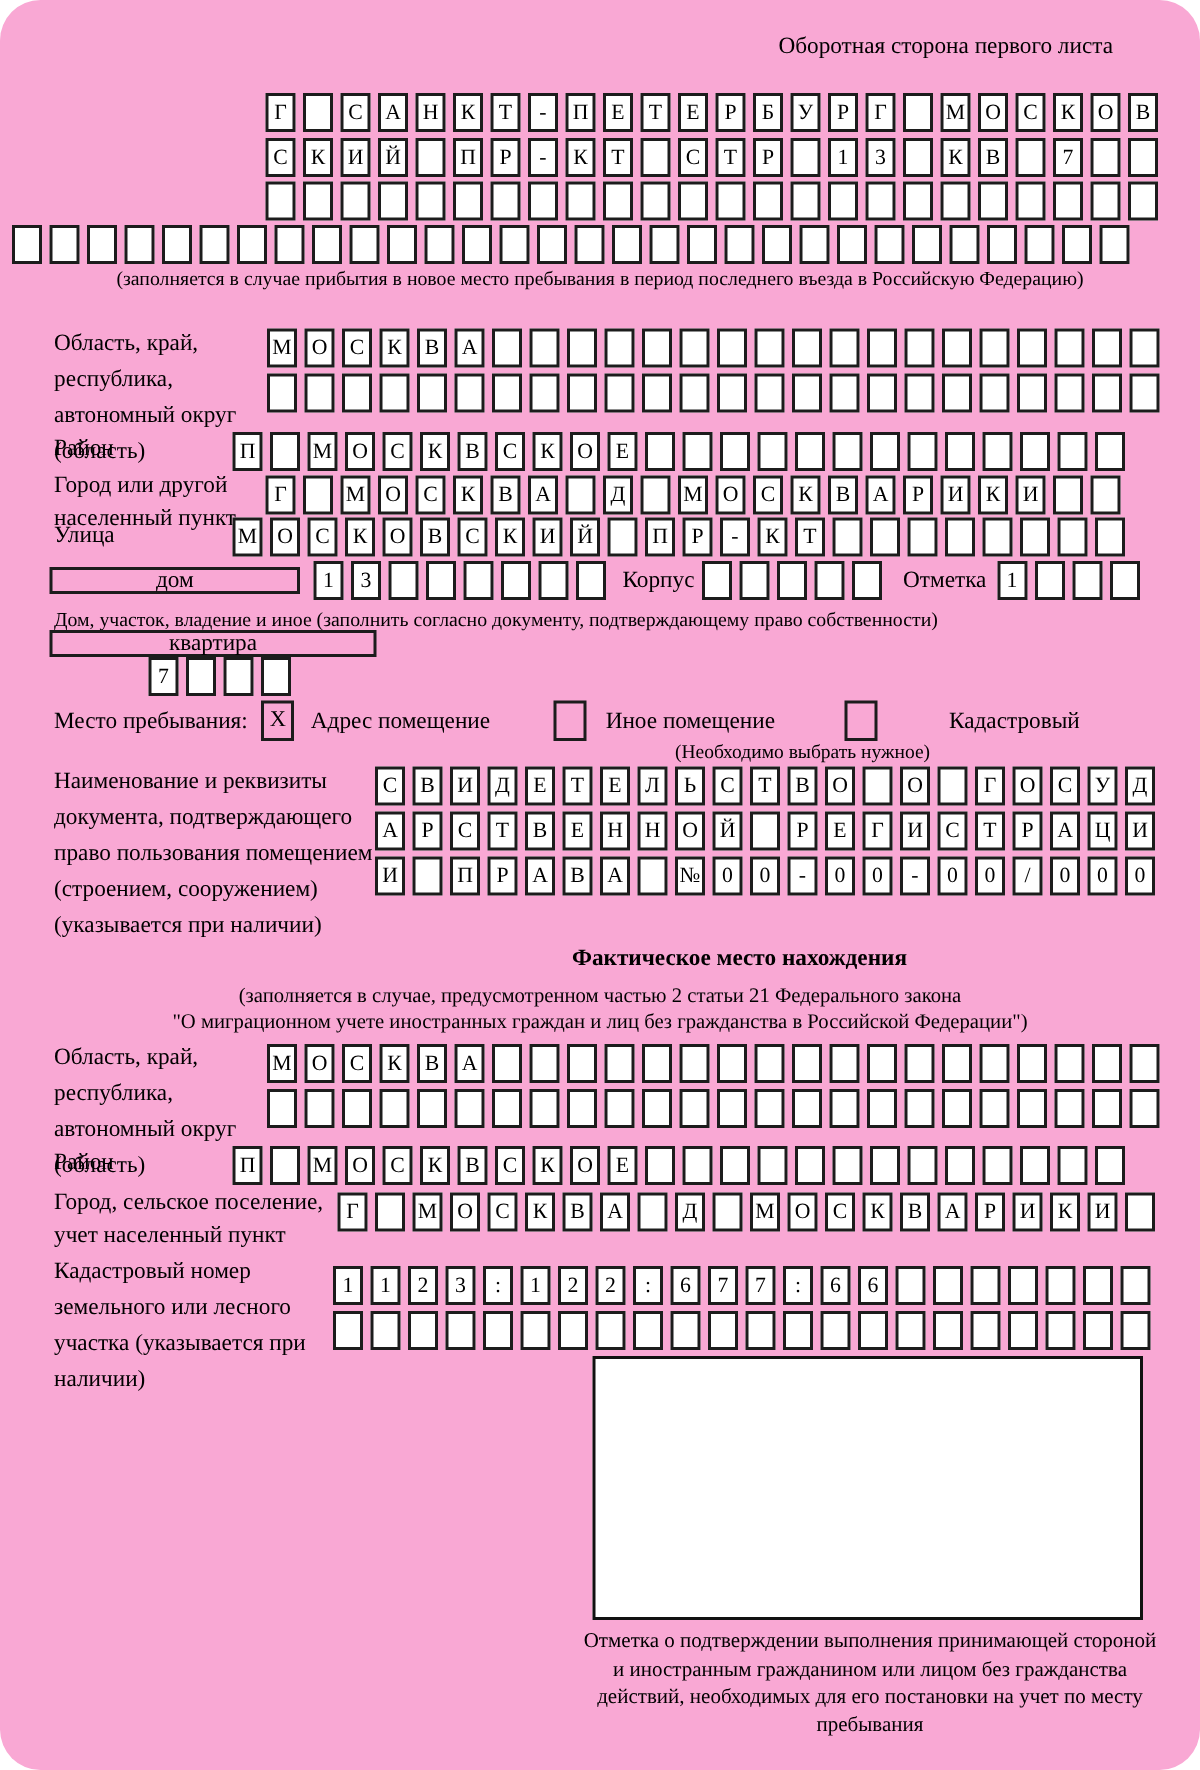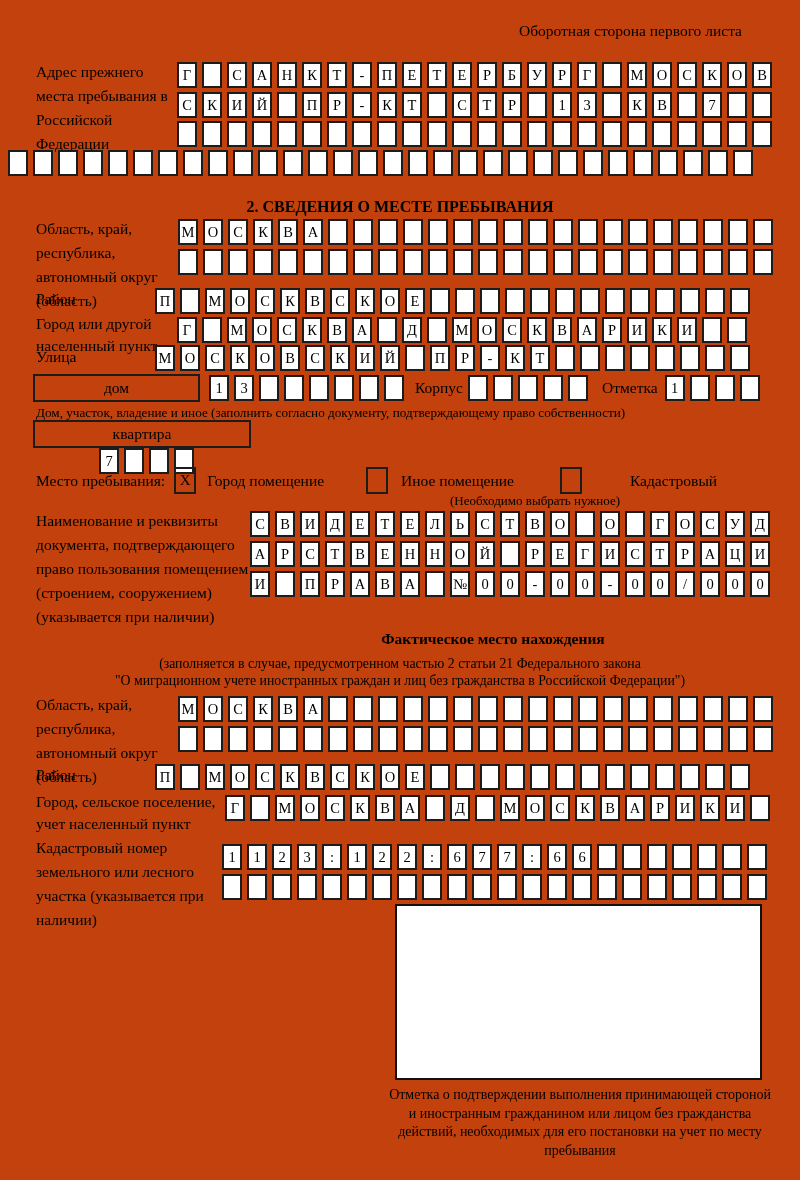--- a/index.html
+++ b/index.html
@@ -1,51 +1,50 @@
 <!DOCTYPE html>
 <html lang="ru"><head>
 <meta charset="utf-8">
 <style>
   html,body{margin:0;padding:0;background:#fff;}
   .sheet{
-    position:relative;width:800px;height:1180px;background:#c2410c;color:#000;
-    font-family:"Liberation Serif","DejaVu Serif",serif;font-size:15.5px;overflow:hidden;
+    position:relative;width:800px;height:1180px;background:#f9a8d4;color:#000;
+    font-family:"Liberation Serif","DejaVu Serif",serif;font-size:15.5px;overflow:hidden;border-radius:27px;
   }
   .abs{position:absolute;}
   .label{line-height:24px;}
   .tight{line-height:22px;}
   .cellrow{display:flex;gap:5px;}
   .cellrow.abs{position:absolute;}
   .cell{
     box-sizing:border-box;width:20px;height:26px;border:2px solid #1c1c1c;
     display:inline-flex;align-items:center;justify-content:center;
     font-size:14.5px;flex:0 0 auto;background:#fff;
   }
   .widebox{
-    box-sizing:border-box;height:28px;border:2px solid #1c1c1c;
+    box-sizing:border-box;height:18px;border:2px solid #1c1c1c;
     display:inline-flex;align-items:center;justify-content:center;font-size:15.5px;flex:0 0 auto;
   }
   .checkbox{
     box-sizing:border-box;width:22px;height:27px;border:2px solid #1c1c1c;
     display:inline-flex;align-items:center;justify-content:center;font-size:15px;flex:0 0 auto;
   }
   .hline{display:flex;align-items:center;}
   .caption{font-size:13.2px;}
   .center{text-align:center;}
   .bold{font-weight:bold;}
   .stampbox{box-sizing:border-box;border:2px solid #111;background:#fff;}
 </style>
 </head>
 <body>
 
 <div class="sheet">
 
   <div class="abs" style="top:22px;right:58px;">Оборотная сторона первого листа</div>
 
-  <div class="abs label" style="left:36px;top:60px;width:148px;">Адрес прежнего места пребывания в Российской Федерации</div>
   <div class="cellrow abs" style="left:177px;top:62px;">
       <span class="cell">Г</span>
       <span class="cell"></span>
       <span class="cell">С</span>
       <span class="cell">А</span>
       <span class="cell">Н</span>
       <span class="cell">К</span>
       <span class="cell">Т</span>
       <span class="cell">-</span>
       <span class="cell">П</span>
@@ -142,22 +141,22 @@
       <span class="cell"></span>
       <span class="cell"></span>
       <span class="cell"></span>
       <span class="cell"></span>
       <span class="cell"></span>
       <span class="cell"></span>
       <span class="cell"></span>
       <span class="cell"></span>
       <span class="cell"></span>
     </div>
-
-  <div class="abs bold center" style="left:0;top:198px;width:800px;font-size:16px;">2. СВЕДЕНИЯ О МЕСТЕ ПРЕБЫВАНИЯ</div>
+  <div class="abs caption center" style="left:0;top:178px;width:800px;">(заполняется в случае прибытия в новое место пребывания в период последнего въезда в Российскую Федерацию)</div>
+
 
   <div class="abs label" style="left:36px;top:217px;width:126px;">Область, край, республика, автономный округ (область)</div>
   <div class="cellrow abs" style="left:178px;top:219px;">
       <span class="cell">М</span>
       <span class="cell">О</span>
       <span class="cell">С</span>
       <span class="cell">К</span>
       <span class="cell">В</span>
       <span class="cell">А</span>
       <span class="cell"></span>
@@ -325,21 +324,21 @@
         <span class="cell">7</span>
         <span class="cell"></span>
         <span class="cell"></span>
         <span class="cell"></span>
       </span>
   </div>
 
   <div class="abs hline" style="left:36px;top:467px;">
     <span>Место пребывания:</span>
     <span class="checkbox" style="margin-left:9px;">X</span>
-    <span style="margin-left:11px;">Город помещение</span>
+    <span style="margin-left:11px;">Адрес помещение</span>
     <span class="checkbox" style="margin-left:42px;"></span>
     <span style="margin-left:13px;">Иное помещение</span>
     <span class="checkbox" style="margin-left:46px;"></span>
     <span style="margin-left:48px;">Кадастровый</span>
   </div>
   <div class="abs caption center" style="left:335px;top:493px;width:400px;font-size:13px;">(Необходимо выбрать нужное)</div>
 
   <div class="abs label" style="left:36px;top:509px;width:218px;">Наименование и реквизиты документа, подтверждающего право пользования помещением (строением, сооружением) (указывается при наличии)</div>
   <div class="cellrow abs" style="left:250px;top:511px;">
       <span class="cell">С</span>

